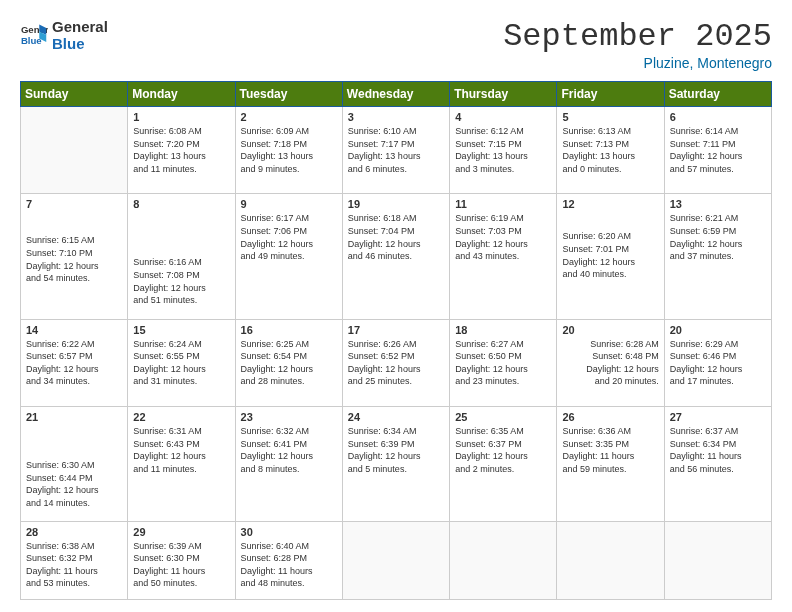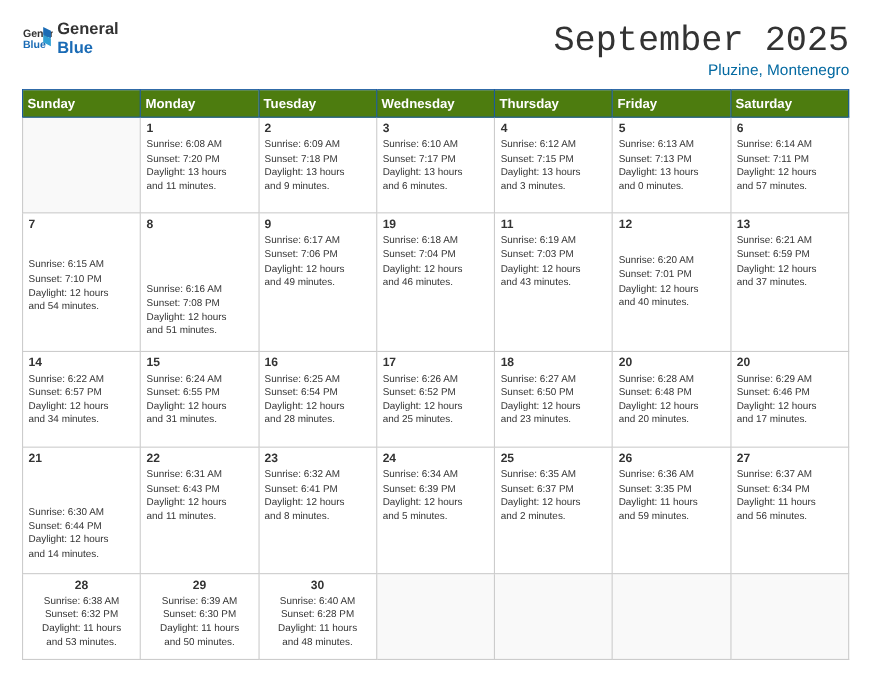--- a/index.html
+++ b/index.html
@@ -80,21 +80,20 @@
     .cell-info {
       font-size: 9px;
       line-height: 1.4;
       color: #333;
     }
     .empty-cell {
       background: #f9f9f9;
     }
     tr:last-child td {
       height: 70px;
-      text-align: center;
     }
   </style>
 </head>
 <body>
 
 <div class="page">
   <div class="header">
     <div class="logo">
       <svg class="logo-icon" viewBox="0 0 32 32" xmlns="http://www.w3.org/2000/svg">
         <text x="1" y="14" font-size="11" font-weight="bold" fill="#333" font-family="Arial">General</text>
@@ -254,21 +253,21 @@
           </td>
           <td>
             <span class="day-num">18</span>
             <div class="cell-info" style="white-space: pre-line;">Sunrise: 6:27 AM
 Sunset: 6:50 PM
 Daylight: 12 hours
 and 23 minutes.</div>
           </td>
           <td>
             <span class="day-num">20</span>
-            <div class="cell-info" style="white-space: pre-line;">Sunrise: 6:28 AM
+            <div class="cell-info" style="white-space: pre-line; text-align: right;">Sunrise: 6:28 AM
 Sunset: 6:48 PM
 Daylight: 12 hours
 and 20 minutes.</div>
           </td>
           <td>
             <span class="day-num">20</span>
             <div class="cell-info" style="white-space: pre-line;">Sunrise: 6:29 AM
 Sunset: 6:46 PM
 Daylight: 12 hours
 and 17 minutes.</div>

